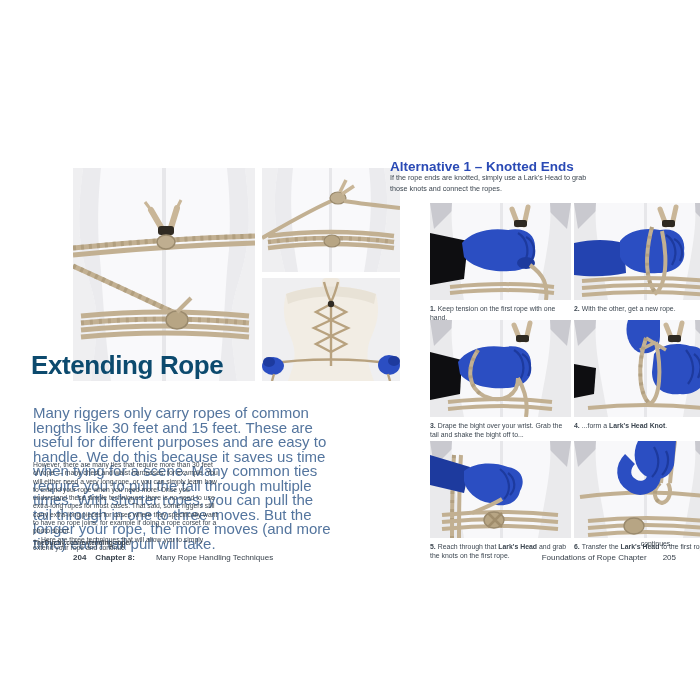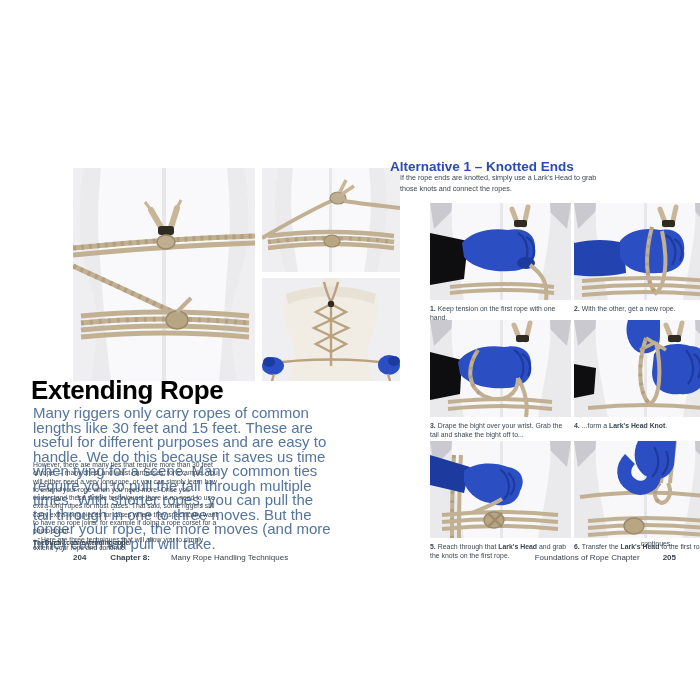--- a/index.html
+++ b/index.html
@@ -8,53 +8,53 @@
     font-family:"Liberation Sans", sans-serif;color:#3c4650;overflow:hidden;
   }
   .abs{position:absolute;}
   
   .photo{position:absolute;overflow:hidden;background:#efeff1;}
   .photo svg{display:block;width:100%;height:100%;}
   #photo-large{left:33px;top:152px;width:182px;height:213px;}
   #photo-small-1{left:222px;top:152px;width:138px;height:104px;}
   #photo-small-2{left:222px;top:262px;width:138px;height:103px;}
   #left-title{
-    left:31px;top:358px;font-size:26px;font-weight:700;color:#000000;
+    left:31px;top:333px;font-size:26px;font-weight:700;color:#0c4a6e;
     letter-spacing:-0.4px;white-space:nowrap;
   }
   #left-intro{
     left:33px;top:391px;width:298px;font-size:15px;line-height:14.5px;
     color:#54759e;text-align:left;
   }
   #left-notes{left:33px;top:461px;width:186px;font-size:6.8px;line-height:8.3px;color:#3c4650;}
   #left-notes p{margin:0;}
   #left-notes p + p{text-indent:8px;}
   #left-url{left:33px;top:539px;font-size:6.6px;font-weight:700;color:#39424c;}
   .book-footer{top:553px;font-size:8px;color:#39424c;white-space:nowrap;}
   #footer-left{left:33px;}
-  #footer-left .pg{font-weight:700;margin-right:24px;padding-left:40px;}
+  #footer-left .pg{font-weight:700;margin-right:9px;padding-left:40px;}
   #footer-left .chap{font-weight:700;margin-right:21px;}
   
   #right-heading{left:390px;top:148px;font-size:13.5px;font-weight:700;color:#2a4ab5;white-space:nowrap;}
-  #right-intro{left:400px;top:166px;width:212px;font-size:7.2px;line-height:10.8px;color:#3c4650;}
+  #right-intro{left:390px;top:166px;width:212px;font-size:7.2px;line-height:10.8px;color:#3c4650;}
   .step-card{position:absolute;width:141px;}
   .step-card .ph{width:100%;height:97px;background:#eaeaec;overflow:hidden;}
   .step-card .ph svg{display:block;width:100%;height:100%;}
   .step-card .cap{margin-top:4px;font-size:6.9px;line-height:9.4px;color:#3c4650;}
   .step-card .cap .num{font-weight:700;margin-right:2px;}
   .step-card .cap b{font-weight:700;}
   #step-1{left:390px;top:187px;}
   #step-2{left:534px;top:187px;width:142px;}
   #step-3{left:390px;top:304px;}
   #step-4{left:534px;top:304px;width:142px;}
   #step-5{left:390px;top:425px;}
   #step-6{left:534px;top:425px;width:142px;}
   #continues{right:24px;top:540px;font-size:6.9px;color:#3c4650;}
   #footer-right{right:24px;}
-  #footer-right .pg{font-weight:700;margin-left:23px;}
+  #footer-right .pg{font-weight:400;margin-left:16px;}
   
 </style>
 </head>
 <body>
 
 <div>
 
   <section>
 
     <figure id="photo-large" class="photo">

